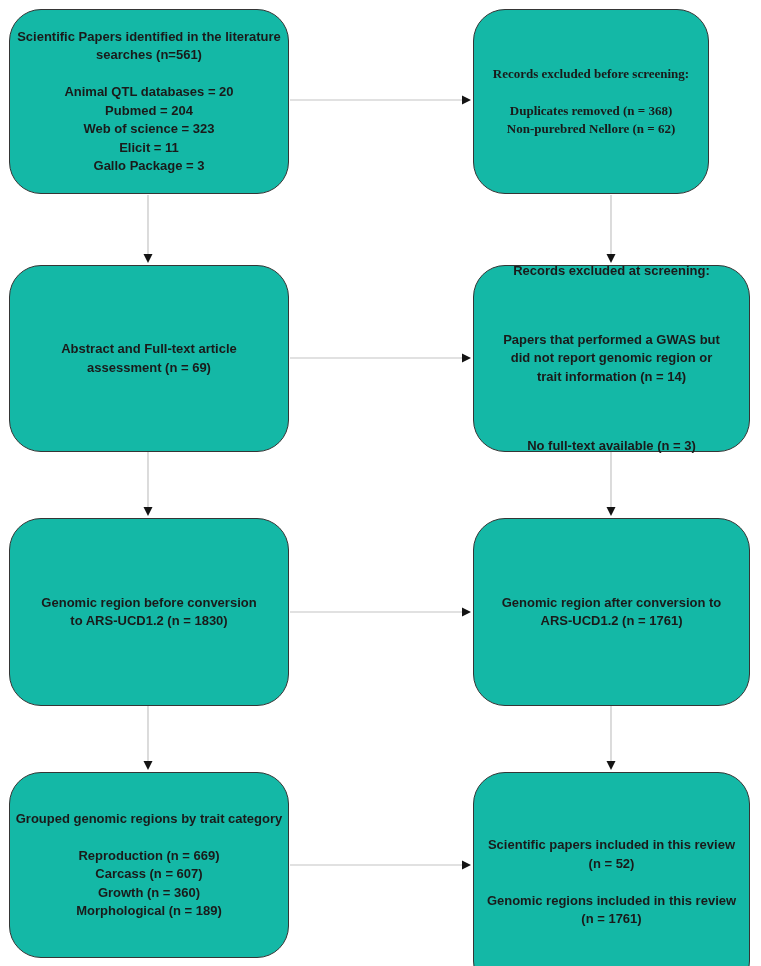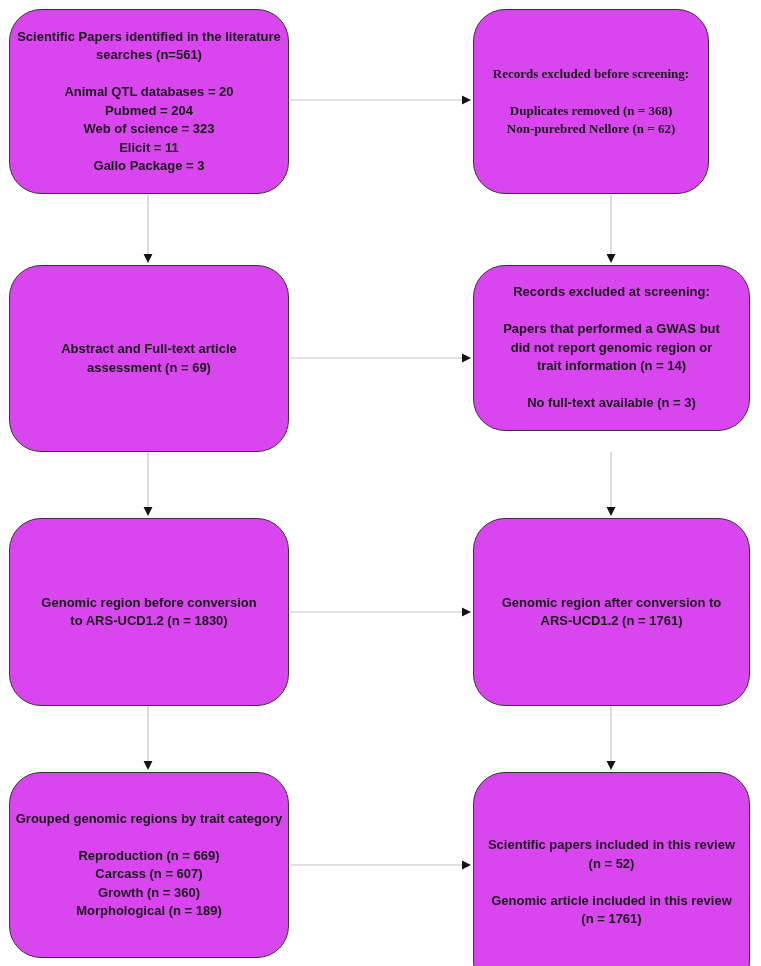--- a/index.html
+++ b/index.html
@@ -20,21 +20,21 @@
   .connector-layer line {
     stroke: #c4c4c4;
     stroke-width: 1.2;
   }
   .connector-layer polygon {
     fill: #141414;
     stroke: none;
   }
   .box {
     position: absolute;
-    background: #d946ef;
+    background: #14b8a6;
     border: 1.6px solid #353535;
     border-radius: 32px;
     display: flex;
     flex-direction: column;
     justify-content: center;
     align-items: center;
     text-align: center;
     padding: 6px 4px;
   }
   .box .line {
@@ -42,21 +42,21 @@
     font-weight: bold;
     color: #1a1a1a;
     line-height: 18.5px;
     white-space: nowrap;
   }
   .group + .group { margin-top: 18.5px; }
   
   .b1 { left: 9px;   top: 9px;   width: 280px; height: 185px; }
   .b2 { left: 473px; top: 9px;   width: 236px; height: 185px; font-family: Liberation Serif, serif; }
   .b3 { left: 9px;   top: 265px; width: 280px; height: 187px; }
-  .b4 { left: 473px; top: 265px; width: 277px; height: 166px; }
+  .b4 { left: 473px; top: 265px; width: 277px; height: 187px; gap: 32px; }
   .b5 { left: 9px;   top: 518px; width: 280px; height: 188px; }
   .b6 { left: 473px; top: 518px; width: 277px; height: 188px; }
   .b7 { left: 9px;   top: 772px; width: 280px; height: 186px; }
   .b8 { left: 473px; top: 772px; width: 277px; height: 221px; }
 </style>
 </head>
 <body>
 
 <div class="canvas">
 
@@ -176,18 +176,18 @@
       <div class="line">Morphological (n = 189)</div>
     </div>
   </div>
 
   <div class="box b8">
     <div class="group">
       <div class="line">Scientific papers included in this review</div>
       <div class="line">(n = 52)</div>
     </div>
     <div class="group">
-      <div class="line">Genomic article included in this review</div>
+      <div class="line">Genomic regions included in this review</div>
       <div class="line">(n = 1761)</div>
     </div>
   </div>
 
 </div>
 
 </body></html>

